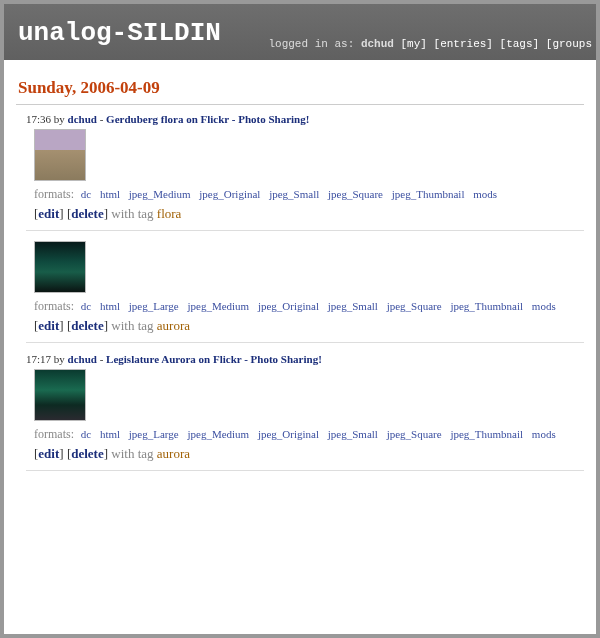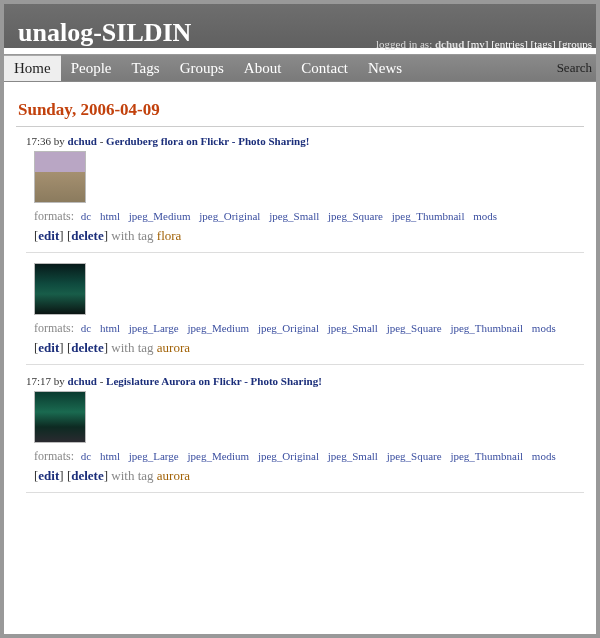--- a/index.html
+++ b/index.html
@@ -14,22 +14,23 @@
     height: 638px;
     margin: 0 auto;
     background: #fff;
     border: 4px solid #999;
     position: relative;
     overflow: hidden;
   }
   .header {
     background: linear-gradient(#6e6e6e, #606060);
     color: #fff;
-    padding: 14px 10px 0 14px;
+    padding: 14px 10px 6px 14px;
     position: relative;
+    font-family: Liberation Mono, monospace;
   }
   .site-title {
     font-size: 26px;
     font-weight: bold;
     color: #fff;
     margin: 0 0 6px 0;
   }
   .login-bar {
     position: absolute;
     right: 4px;
@@ -132,30 +133,20 @@
       <a href="#">[my]</a>
       <span> </span>
       <a href="#">[entries]</a>
       <span> </span>
       <a href="#">[tags]</a>
       <span> </span>
       <a href="#">[groups</a>
     </div>
   </div>
 
-  <div class="nav">
-    <div class="nav-item active">Home</div>
-    <div class="nav-item">People</div>
-    <div class="nav-item">Tags</div>
-    <div class="nav-item">Groups</div>
-    <div class="nav-item">About</div>
-    <div class="nav-item">Contact</div>
-    <div class="nav-item">News</div>
-    <div class="nav-search">Search</div>
-  </div>
 
   <div class="content">
     <div class="date-heading">Sunday, 2006-04-09</div>
     <hr class="date-rule">
     <div id="entries">
         <div class="entry">
           <div class="entry-head"><span>17:36</span> <span>by</span> <a href="#" class="user">dchud</a> <span>-</span> <a href="#" class="title">Gerduberg flora on Flickr - Photo Sharing!</a></div>
           <a href="#" class="thumb th1"></a>
           <div class="formats"><span class="lbl">formats:</span>  <a href="#" class="fmt">dc</a>  <a href="#" class="fmt">html</a>  <a href="#" class="fmt">jpeg_Medium</a>  <a href="#" class="fmt">jpeg_Original</a>  <a href="#" class="fmt">jpeg_Small</a>  <a href="#" class="fmt">jpeg_Square</a>  <a href="#" class="fmt">jpeg_Thumbnail</a>  <a href="#" class="fmt">mods</a> </div>
           <div class="actions"><span class="bracket">[</span><a href="#" class="action">edit</a><span class="bracket">]</span> <span class="bracket">[</span><a href="#" class="action">delete</a><span class="bracket">]</span> <span>with tag</span> <a href="#" class="tag">flora</a></div>

